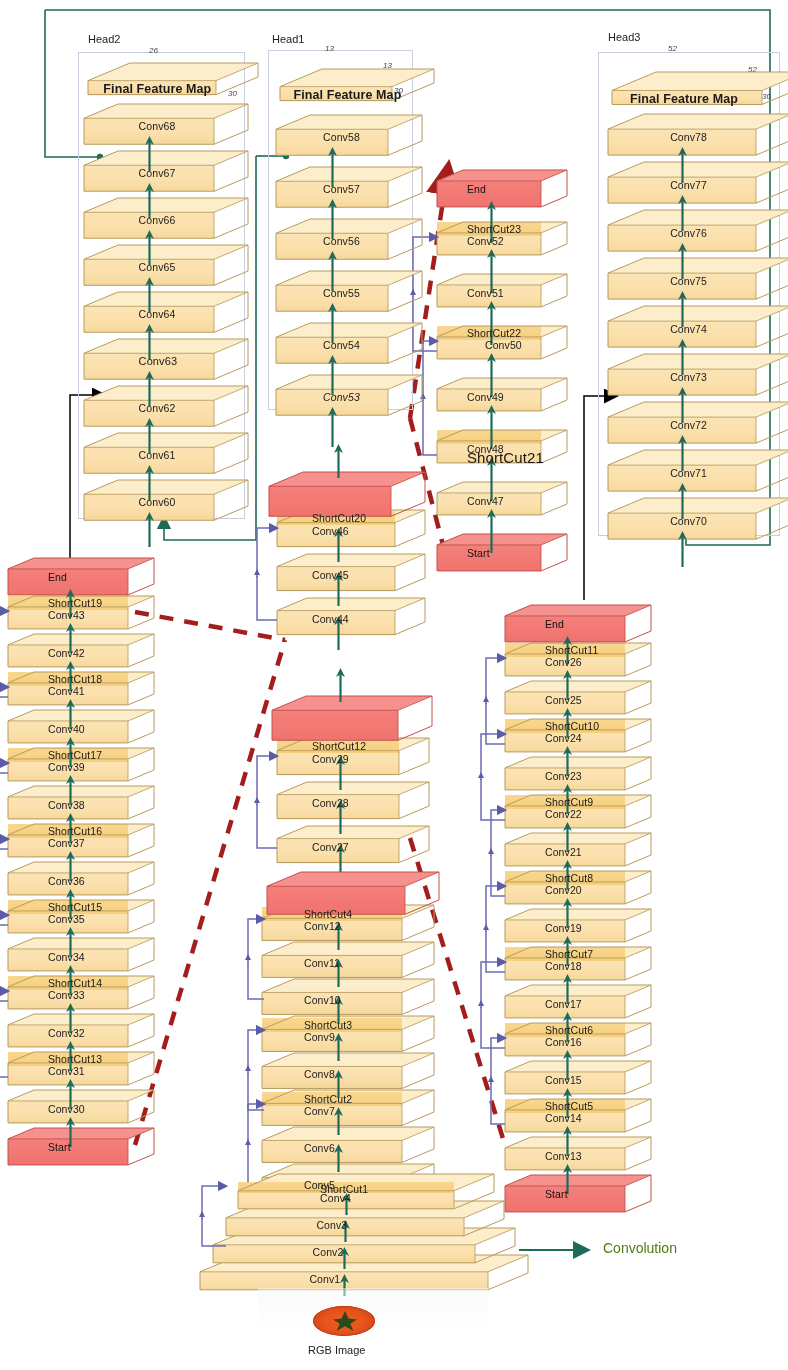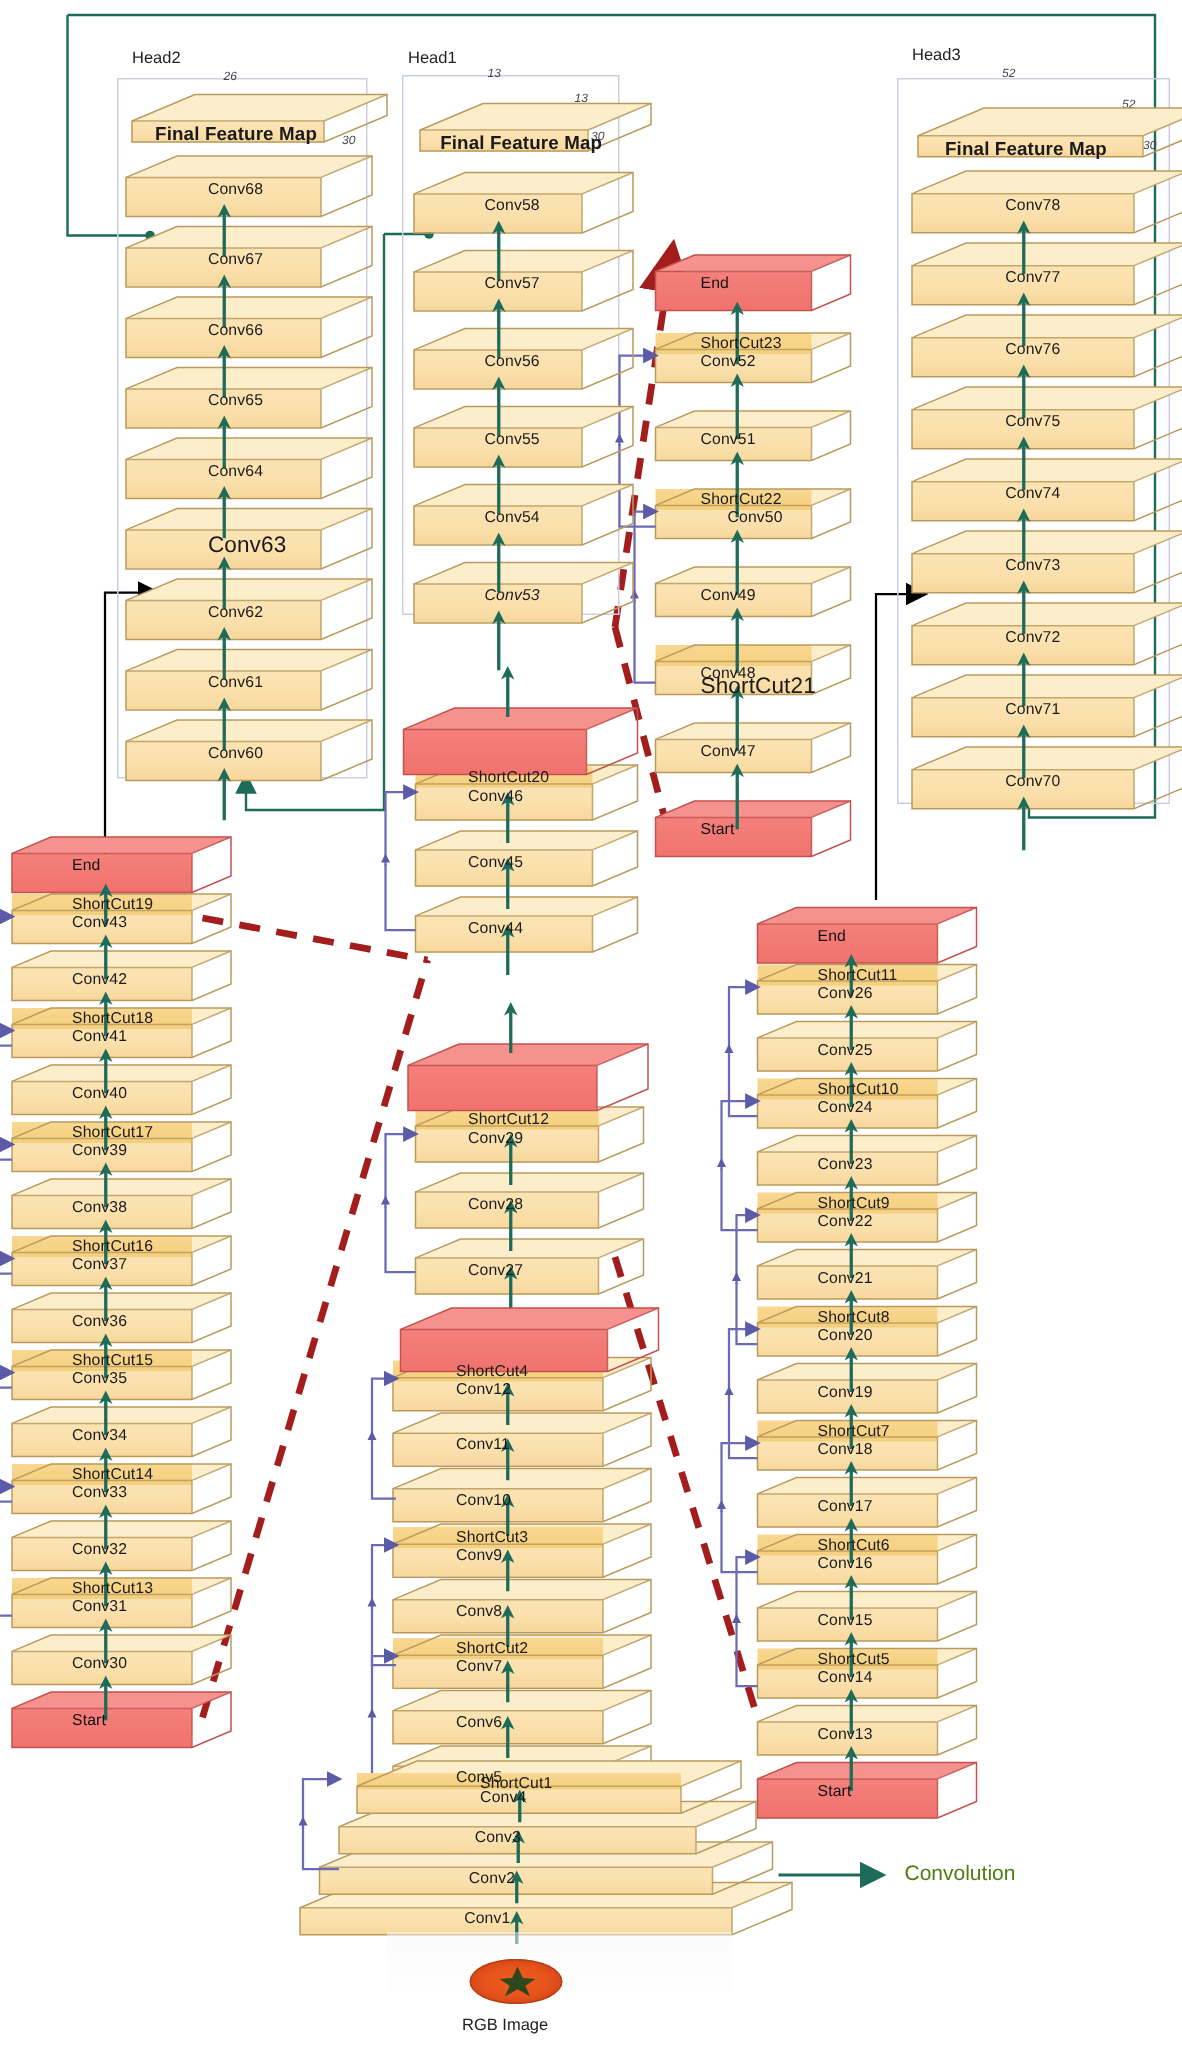--- a/index.html
+++ b/index.html
@@ -1167,21 +1167,21 @@
         <path d="M5.5,35 L5.5,5" stroke="#1f6b5a" stroke-width="2.2" fill="none"></path>
         <path d="M5.5,0 L10,9 L5.5,6.5 L1,9 Z" fill="#1f6b5a"></path>
       </svg>
       <div class="slab" style="left: 84px; top: 339px; width: 164px; height: 40.28px;">
         <div class="pgram" style="left: 0px; top: 0px; width: 164px; height: 14.28px; background: rgb(253, 238, 203); clip-path: polygon(34px 0px, 164px 0px, 130px 100%, 0px 100%); border: none;"></div>
         <div class="face" style="left: 0px; top: 14.28px; width: 130px; height: 26px; border: none;"></div>
         <svg width="164" height="42.28" style="position: absolute; left: 0px; top: 0px; overflow: visible;">
           <path d="M34,0 L164,0 L164,26 L130,40.28 L0,40.28 L0,14.28 Z" fill="none" stroke="#b99a5c" stroke-width="1"></path>
           <path d="M0,14.28 L130,14.28 L130,40.28 M130,14.28 L164,0" fill="none" stroke="#b99a5c" stroke-width="1" opacity=".85"></path>
         </svg>
-        <div class="lbl" style="left: 54.6px; top: 16.36px; font-size: 15px;">Conv63</div>
+        <div class="lbl" style="left: 54.6px; top: 16.36px; font-size: 11px;">Conv63</div>
       </div>
       <svg width="11" height="35" style="position: absolute; left: 144px; top: 371.28px;">
         <path d="M5.5,35 L5.5,5" stroke="#1f6b5a" stroke-width="2.2" fill="none"></path>
         <path d="M5.5,0 L10,9 L5.5,6.5 L1,9 Z" fill="#1f6b5a"></path>
       </svg>
       <div class="slab" style="left: 84px; top: 292px; width: 164px; height: 40.28px;">
         <div class="pgram" style="left: 0px; top: 0px; width: 164px; height: 14.28px; background: rgb(253, 238, 203); clip-path: polygon(34px 0px, 164px 0px, 130px 100%, 0px 100%); border: none;"></div>
         <div class="face" style="left: 0px; top: 14.28px; width: 130px; height: 26px; border: none;"></div>
         <svg width="164" height="42.28" style="position: absolute; left: 0px; top: 0px; overflow: visible;">
           <path d="M34,0 L164,0 L164,26 L130,40.28 L0,40.28 L0,14.28 Z" fill="none" stroke="#b99a5c" stroke-width="1"></path>

